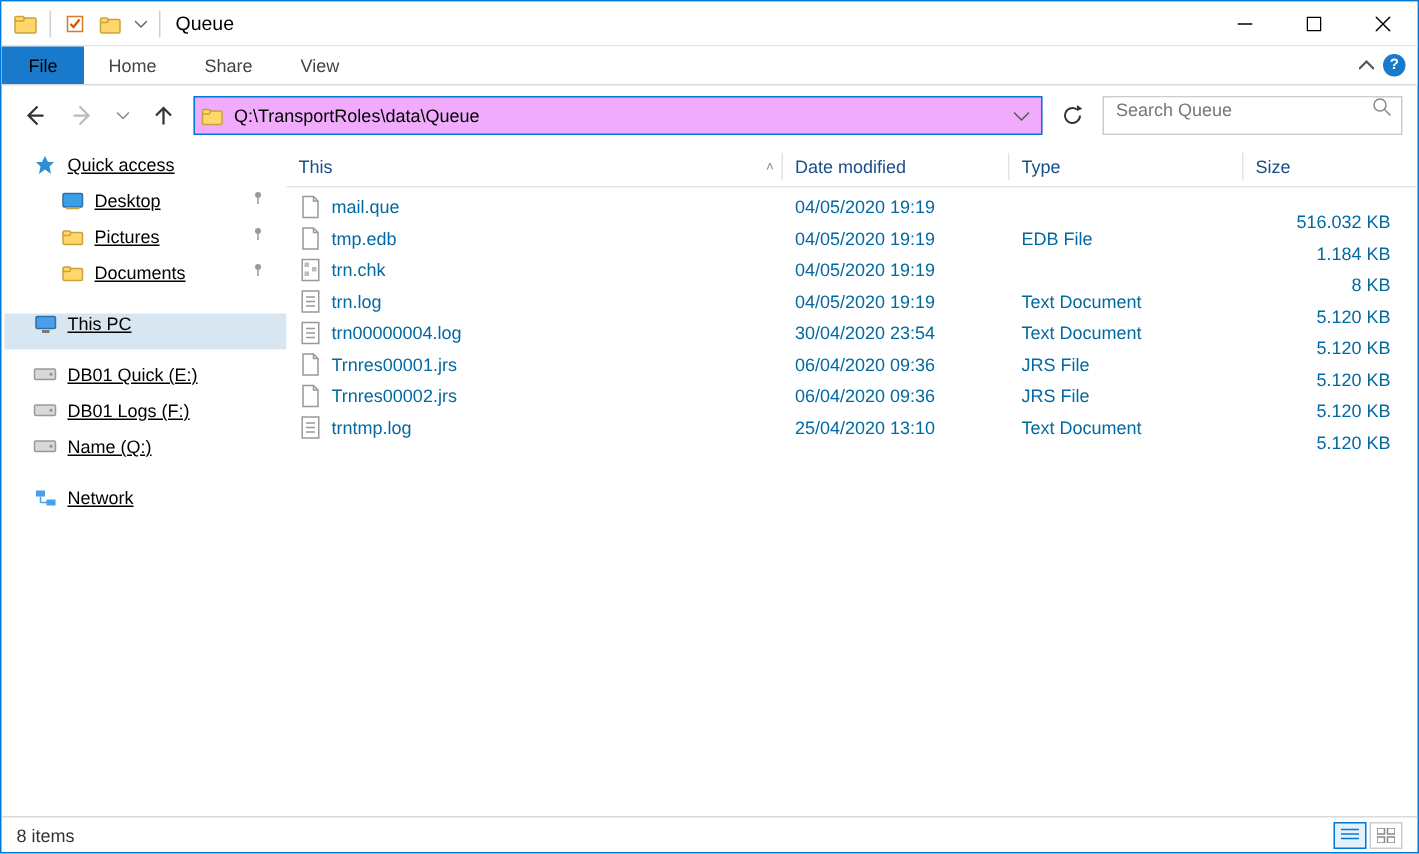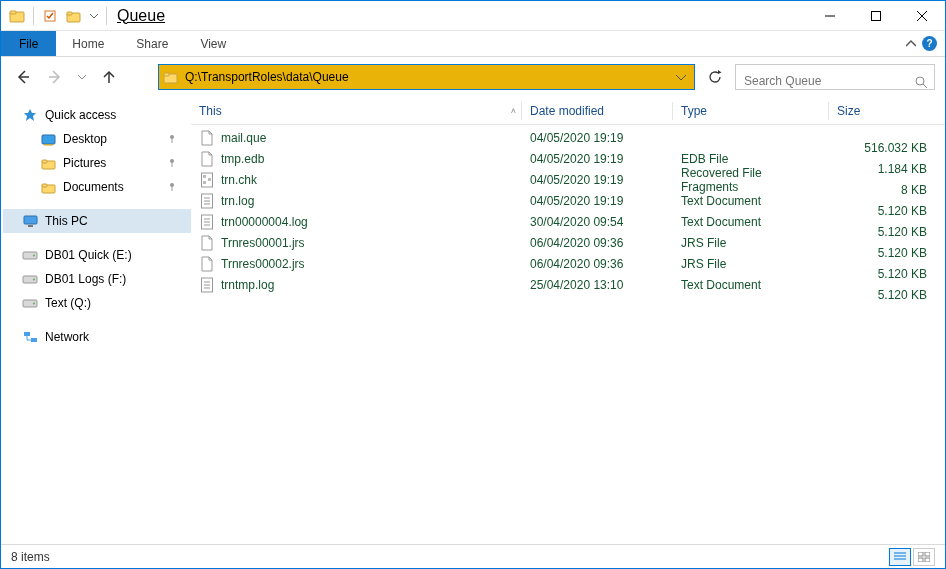--- a/index.html
+++ b/index.html
@@ -20,21 +20,21 @@
   .titlebar {
     height: 30px;
     display: flex;
     align-items: center;
     background: #fff;
     border-bottom: 1px solid #e5e5e5;
   }
   .titlebar-left { display: flex; align-items: center; padding: 0 6px; gap: 4px; }
   .qat-icon { width: 20px; height: 20px; display: flex; align-items: center; justify-content: center; }
   .qat-sep { width: 1px; height: 18px; background: #d0d0d0; margin: 0 2px; }
-  .title-text { padding-left: 4px; font-size: 16px; text-decoration: underline; }
+  .title-text { padding-left: 4px; font-size: 13px; }
   .titlebar-spacer { flex: 1; }
   .win-controls { display: flex; }
   .win-btn { width: 46px; height: 30px; display: flex; align-items: center; justify-content: center; }
   
   .ribbon {
     height: 26px;
     display: flex;
     align-items: stretch;
     border-bottom: 1px solid #dadada;
     background: #fff;
@@ -73,40 +73,39 @@
     color: #888;
   }
   .nav-arrow.enabled { color: #333; }
   .addr-box {
     flex: 1;
     height: 26px;
     border: 1px solid #0078d7;
     display: flex;
     align-items: center;
     padding: 0 4px;
-    background: #eab308;
-    margin-left: 29px;
+    background: #f0abfc;
   }
   .addr-folder-icon { margin-right: 4px; }
   .addr-input {
     flex: 1;
     border: none;
     outline: none;
     font-family: inherit;
     font-size: 12px;
     background: transparent;
   }
   .addr-drop { color: #555; padding: 0 4px; }
   .refresh-btn { width: 24px; height: 24px; display: flex; align-items: center; justify-content: center; }
   .search-box {
     width: 200px;
     height: 26px;
     border: 1px solid #ccc;
     display: flex;
-    align-items: flex-end;
+    align-items: flex-start;
     padding: 0 6px;
     background: #fff;
     color: #777;
     justify-content: space-between;
   }
   .search-input {
     border: none; outline: none; font-family: inherit; font-size: 12px; color: #777; flex: 1;
   }
   
   .main {
@@ -117,23 +116,24 @@
   .sidebar {
     width: 190px;
     border-right: 0;
     padding: 6px 0 6px 2px;
     overflow: auto;
   }
   .tree-group { margin-bottom: 10px; }
   .tree-row {
     height: 24px;
     display: flex;
-    align-items: center;
+    align-items: flex-start;
     padding-left: 18px;
     position: relative;
+    text-decoration: underline;
   }
   .tree-row.indent { padding-left: 36px; }
   .tree-row.selected { background: #d8e6f2; }
   .tree-row .pin {
     position: absolute;
     right: 14px;
     color: #888;
     font-size: 11px;
   }
   .tree-icon { width: 18px; display: flex; justify-content: center; margin-right: 6px; }
@@ -163,21 +163,21 @@
     color: #888;
     font-size: 9px;
   }
   .col-sep { width: 1px; height: 18px; background: #e5e5e5; }
   .file-rows { flex: 1; overflow: auto; padding-top: 2px; }
   .file-row {
     height: 21px;
     display: flex;
     align-items: center;
     font-size: 12px;
-    color: #14532d;
+    color: #0369a1;
   }
   .file-row .col-name { display: flex; align-items: center; gap: 6px; }
   .file-row .col-size { text-align: right; padding-right: 18px; margin-top: 20px; }
   .file-icon { width: 16px; height: 16px; display: flex; align-items: center; justify-content: center; }
   
   .statusbar {
     height: 24px;
     border-top: 1px solid #dadada;
     display: flex;
     align-items: center;
@@ -413,21 +413,21 @@
           </span>
           <span>DB01 Logs (F:)</span>
         </div>
         <div class="tree-row">
           <span class="tree-icon">
             <svg width="16" height="12">
               <rect x="1" y="3" width="14" height="7" rx="1" fill="#d8d8d8" stroke="#999"></rect>
               <circle cx="12" cy="6.5" r="1" fill="#6a6"></circle>
             </svg>
           </span>
-          <span>Text (Q:)</span>
+          <span>Name (Q:)</span>
         </div>
       </div>
 
     <div class="tree-group">
       <div class="tree-row">
         <span class="tree-icon">
           <svg width="15" height="14">
               <rect x="1" y="2" width="6" height="4" fill="#4aa0e8"></rect>
               <rect x="8" y="8" width="6" height="4" fill="#4aa0e8"></rect>
               <line x1="4" y1="6" x2="4" y2="10" stroke="#4aa0e8"></line>
@@ -494,21 +494,20 @@
                 <rect x="3" y="3" width="3" height="3" fill="#bbb"></rect>
                 <rect x="8" y="6" width="3" height="3" fill="#bbb"></rect>
                 <rect x="3" y="9" width="3" height="3" fill="#bbb"></rect>
               </svg>
             </span>
             <span>trn.chk</span>
           </div>
           <div style="width:1px"></div>
           <div class="col col-date">04/05/2020 19:19</div>
           <div style="width:1px"></div>
-          <div class="col col-type">Recovered File Fragments</div>
           <div style="width:1px"></div>
           <div class="col col-size">8 KB</div>
         </div>
         <div class="file-row">
           <div class="col col-name">
             <span class="file-icon">
               <svg width="14" height="16">
                 <rect x="1.5" y="1" width="11" height="14" fill="#fff" stroke="#999"></rect>
                 <line x1="4" y1="5" x2="10" y2="5" stroke="#999"></line>
                 <line x1="4" y1="8" x2="10" y2="8" stroke="#999"></line>
@@ -530,21 +529,21 @@
               <svg width="14" height="16">
                 <rect x="1.5" y="1" width="11" height="14" fill="#fff" stroke="#999"></rect>
                 <line x1="4" y1="5" x2="10" y2="5" stroke="#999"></line>
                 <line x1="4" y1="8" x2="10" y2="8" stroke="#999"></line>
                 <line x1="4" y1="11" x2="10" y2="11" stroke="#999"></line>
               </svg>
             </span>
             <span>trn00000004.log</span>
           </div>
           <div style="width:1px"></div>
-          <div class="col col-date">30/04/2020 09:54</div>
+          <div class="col col-date">30/04/2020 23:54</div>
           <div style="width:1px"></div>
           <div class="col col-type">Text Document</div>
           <div style="width:1px"></div>
           <div class="col col-size">5.120 KB</div>
         </div>
         <div class="file-row">
           <div class="col col-name">
             <span class="file-icon">
               <svg width="14" height="16">
                 <path d="M2 1 H9 L12 4 V15 H2 Z" fill="#fff" stroke="#999"></path>

